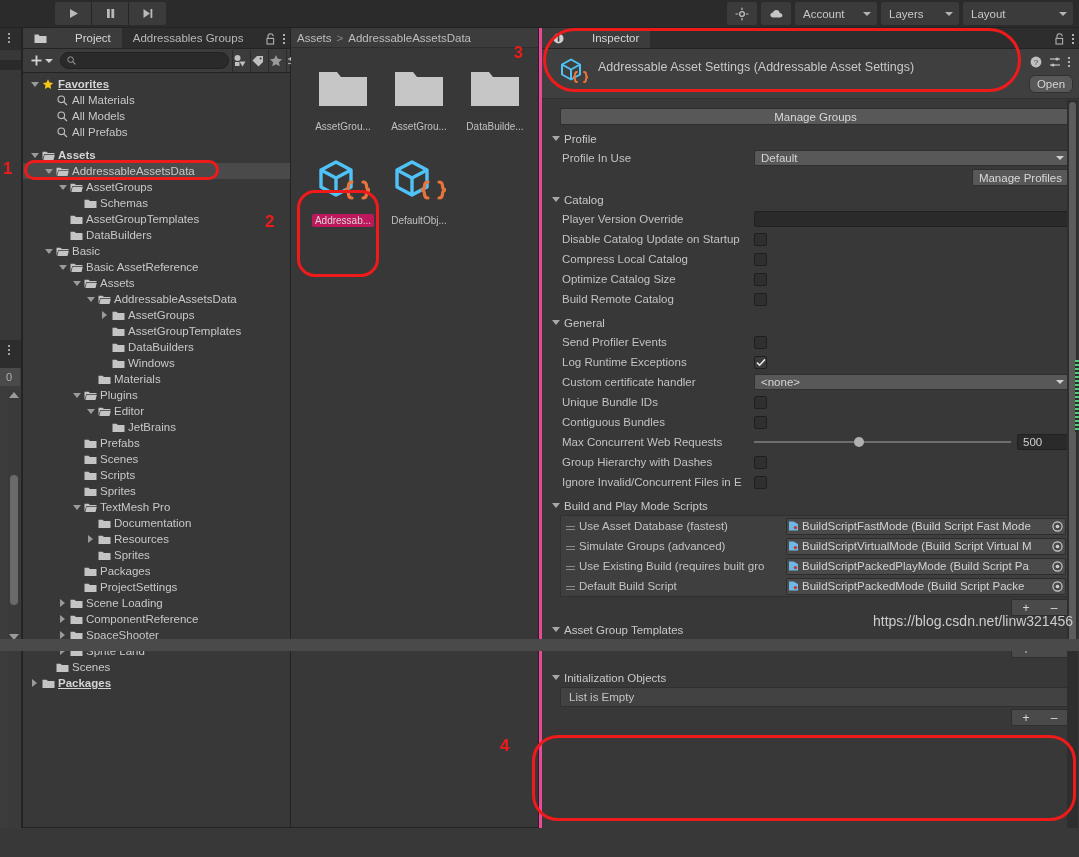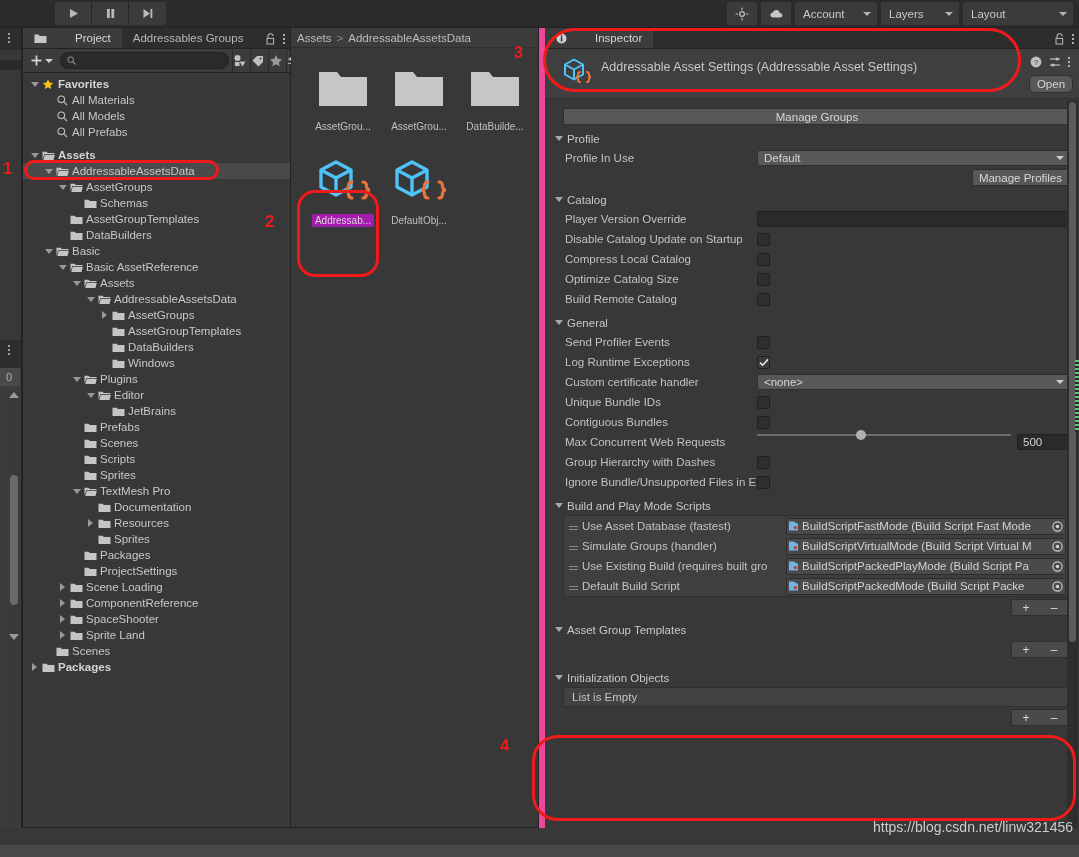--- a/index.html
+++ b/index.html
@@ -4,21 +4,21 @@
 <style>
   * { box-sizing: border-box; margin: 0; padding: 0; }
   html, body {
     width: 1079px; height: 857px;
     background: #383838;
     font-family: "Liberation Sans", sans-serif;
     font-size: 11.5px;
     color: #c4c4c4;
     overflow: hidden;
   }
-  #root { position: relative; width: 1079px; height: 857px; }
+  #root { position: relative; width: 1079px; height: 651px; }
 
   
   .toolbar {
     position: absolute; left: 0; top: 0; width: 1079px; height: 28px;
     background: #2b2b2b;
     border-bottom: 1px solid #232323;
   }
   .play-group { position: absolute; left: 55px; top: 2px; display: flex; }
   .play-btn {
     width: 37px; height: 23px; background: #3b3b3b;
@@ -96,21 +96,21 @@
 
   .tree {
     position: absolute; left: 0; top: 46px; right: 0; bottom: 0;
     background: #383838; padding-top: 2px; overflow: hidden;
   }
   .trow {
     height: 16px; display: flex; align-items: center;
     font-size: 11.5px; color: #c8c8c8; white-space: nowrap;
   }
   .trow.sel { background: #4a4a4a; }
-  .trow.bold { font-weight: bold; color: #d4d4d4; }
+  .trow.bold { font-weight: bold; color: #d4d4d4; text-decoration: underline; }
   .tri {
     width: 11px; flex: 0 0 11px; display: flex; align-items: center; justify-content: center;
   }
   .tri-dn { width: 0; height: 0; border-left: 4px solid transparent; border-right: 4px solid transparent; border-top: 5px solid #9a9a9a; }
   .tri-rt { width: 0; height: 0; border-top: 4px solid transparent; border-bottom: 4px solid transparent; border-left: 5px solid #9a9a9a; }
   .ticon { width: 16px; flex: 0 0 16px; display: flex; align-items: center; justify-content: center; }
   .tlbl { padding-left: 2px; }
 
   
   .panel-assets {
@@ -122,26 +122,26 @@
     padding: 0 6px; gap: 5px; font-size: 11.5px; color: #bdbdbd;
     border-bottom: 1px solid #2e2e2e;
   }
   .crumb-sep { color: #8a8a8a; }
   .grid { padding: 12px 0 0 14px; display: flex; flex-wrap: wrap; gap: 0; }
   .cell { width: 76px; height: 94px; display: flex; flex-direction: column; align-items: center; }
   .cell-label {
     font-size: 10px; color: #c0c0c0; margin-top: 4px; padding: 1px 3px;
     white-space: nowrap;
   }
-  .cell-label.selbg { background: #a21caf; border-radius: 2px; color: #d8d8d8; }
+  .cell-label.selbg { background: #be185d; border-radius: 2px; color: #d8d8d8; }
 
   
   .panel-inspector {
     position: absolute; left: 539px; top: 28px; width: 540px; height: 800px;
-    background: #383838; border-left: 6px solid #ec4899;
+    background: #383838; border-left: 3px solid #ec4899;
   }
   .insp-tabbar {
     height: 21px; background: #2d2d2d; display: flex; align-items: stretch;
     position: relative; border-bottom: 1px solid #232323;
   }
   .insp-header {
     height: 50px; background: #3f3f3f; display: flex; align-items: flex-start;
     padding: 6px 6px 0 16px; position: relative; border-bottom: 1px solid #303030;
   }
   .insp-title { font-size: 12.5px; color: #c8c8c8; padding: 5px 0 0 8px; }
@@ -182,21 +182,21 @@
   }
   .pdd {
     flex: 1; margin-right: 10px; height: 16px; background: #585858;
     border: 1px solid #2f2f2f; border-radius: 2px;
     display: flex; align-items: center; padding: 0 4px 0 6px;
     font-size: 11.5px; color: #d4d4d4;
   }
   .pdd .lbl { flex: 1; }
   .pdd .caret-dn { border-top-color: #cfcfcf; }
 
-  .slider-wrap { flex: 1; display: flex; align-items: flex-start; margin-right: 10px; gap: 6px; }
+  .slider-wrap { flex: 1; display: flex; align-items: center; margin-right: 10px; gap: 6px; }
   .slider-track { flex: 1; height: 2px; background: #6e6e6e; position: relative; }
   .slider-knob {
     position: absolute; left: 50%; top: -4px; width: 10px; height: 10px;
     border-radius: 50%; background: #b0b0b0;
   }
   .num-field {
     width: 52px; height: 16px; background: #2a2a2a; border: 1px solid #212121;
     border-radius: 2px; font-size: 11.5px; color: #d0d0d0;
     display: flex; align-items: center; padding-left: 5px;
   }
@@ -612,20 +612,30 @@
         </div>
         <div class="trow">
           <span style="flex: 0 0 76px;"></span>
           <span class="tri"></span>
           <span class="ticon">
             <svg width="13" height="11" viewBox="0 0 13 11">
               <path d="M0.5 1.8h4.2l1.1 1.3h6.7v6.9H0.5z" fill="#c4c4c4"></path>
             </svg>
           </span>
           <span class="tlbl">Windows</span>
+        </div>
+        <div class="trow">
+          <span style="flex: 0 0 62px;"></span>
+          <span class="tri"></span>
+          <span class="ticon">
+            <svg width="13" height="11" viewBox="0 0 13 11">
+              <path d="M0.5 1.8h4.2l1.1 1.3h6.7v6.9H0.5z" fill="#c4c4c4"></path>
+            </svg>
+          </span>
+          <span class="tlbl">Materials</span>
         </div>
         <div class="trow">
           <span style="flex: 0 0 48px;"></span>
           <span class="tri">
             <span class="tri-dn"></span>
           </span>
           <span class="ticon">
             <svg width="13" height="11" viewBox="0 0 13 11">
               <path d="M0.5 1.8h4.2l1.1 1.3h6.7v1.1H2.2L0.5 9.8z M1.3 10h10.2l1.3-5H2.6z" fill="#c4c4c4"></path>
             </svg>
@@ -1035,21 +1045,21 @@
                 <span class="slider-knob" style="left: 39%;"></span>
               </span>
               <span class="num-field">500</span>
             </span>
           </div>
           <div class="prow">
             <span class="plabel">Group Hierarchy with Dashes</span>
             <span class="chk"></span>
           </div>
           <div class="prow">
-            <span class="plabel">Ignore Bundle/Unsupported Files in E</span>
+            <span class="plabel">Ignore Invalid/Concurrent Files in E</span>
             <span class="chk"></span>
           </div>
         </div>
 
       <div class="foldout">
         <span class="tri-dn"></span>
         <span>Build and Play Mode Scripts</span>
       </div>
       <div class="rlist" id="build-scripts-list">
           <div class="rrow">
@@ -1068,21 +1078,21 @@
                   <circle cx="5.5" cy="5.5" r="4.6" fill="none" stroke="#d0d0d0" stroke-width="1.1"></circle>
                   <circle cx="5.5" cy="5.5" r="1.8" fill="#d0d0d0"></circle>
                 </svg>
               </span>
             </span>
           </div>
           <div class="rrow">
             <span class="grip">
               <span class="grip-lines"></span>
             </span>
-            <span class="rlbl">Simulate Groups (handler)</span>
+            <span class="rlbl">Simulate Groups (advanced)</span>
             <span class="objfield">
               <svg width="13" height="12" viewBox="0 0 13 12" style="flex:0 0 13px">
                 <path d="M2 1.5 L6.5 1.5 L11 4 L11 10.5 L2 10.5 Z" fill="#6fb7e8"></path>
                 <circle cx="8.4" cy="7.6" r="1.7" fill="#c0392b"></circle>
               </svg>
               <span class="of-txt">BuildScriptVirtualMode (Build Script Virtual M</span>
               <span class="of-pick">
                 <svg width="11" height="11" viewBox="0 0 11 11">
                   <circle cx="5.5" cy="5.5" r="4.6" fill="none" stroke="#d0d0d0" stroke-width="1.1"></circle>
                   <circle cx="5.5" cy="5.5" r="1.8" fill="#d0d0d0"></circle>

